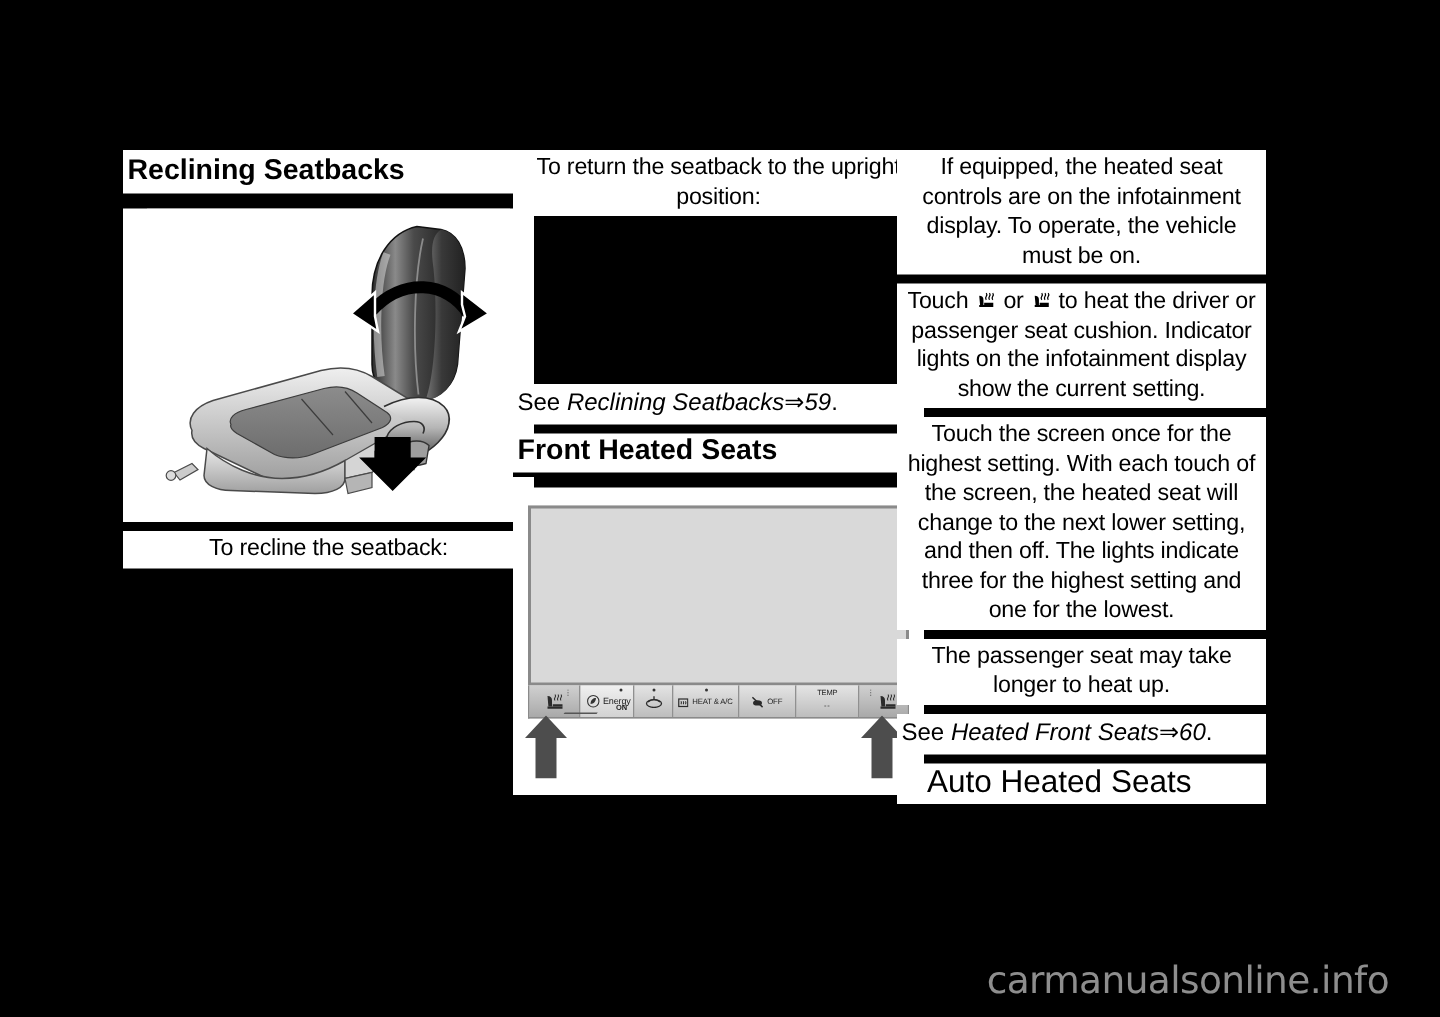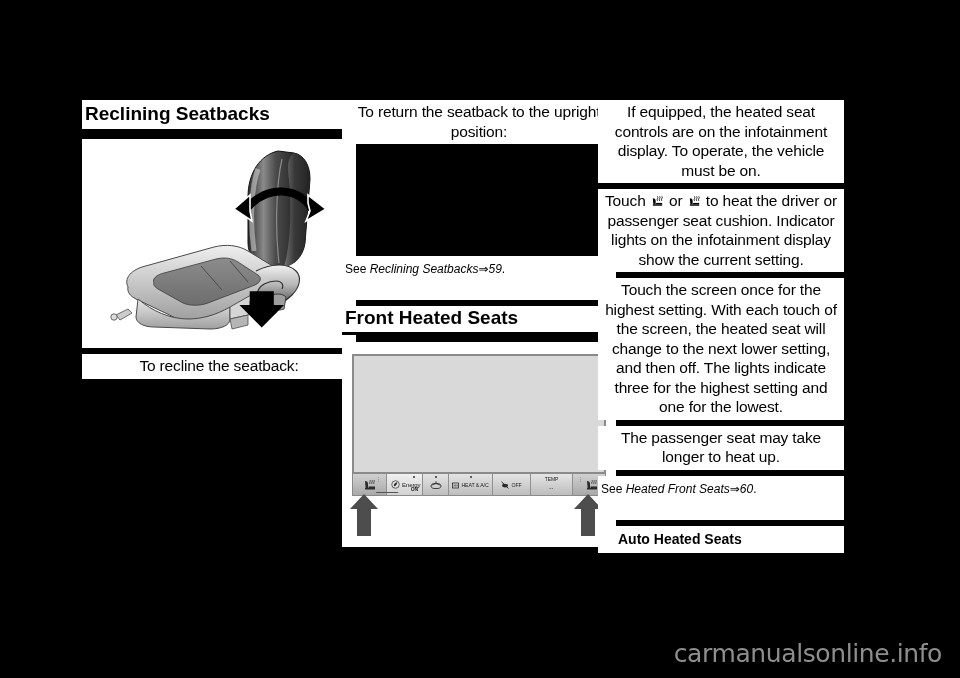--- a/index.html
+++ b/index.html
@@ -58,31 +58,31 @@
   }
   .h2 {
     font-size: 19px;
     font-weight: bold;
     line-height: 20px;
     padding: 2px 4px 4px 3px;
     border-bottom: 3px solid #000000;
     margin-bottom: 7px;
   }
   .h3 {
-    font-size: 14px;
-    font-weight: bold;
+    font-size: 21px;
+    font-weight: normal;
     line-height: 20px;
     padding: 3px 4px 4px 20px;
     margin-bottom: 6px;
   }
 
   .xref {
-    font-size: 12px;
+    font-size: 16px;
     line-height: 20px;
-    padding: 3px 3px 21px 3px;
+    padding: 3px 3px 4px 3px;
     margin-bottom: 6px;
   }
   .xref i { font-style: italic; }
   .arrowglyph { font-style: normal; }
 
   
   .figure {
     background: #ffffff;
     box-sizing: border-box;
     position: relative;
@@ -160,21 +160,21 @@
     border-bottom: 1.2px solid #555; transform: skewX(-40deg);
   }
   .temp-top { position:absolute; top:2px; left:50%; transform:translateX(-50%); font-size:5px; }
   .temp-bot { position:absolute; bottom:4px; left:50%; transform:translateX(-50%); font-size:5px; letter-spacing:0.5px; }
 
   .up-arrow { position: absolute; }
 
   
   .watermark {
     position: absolute;
-    right: 18px;
+    right: 34px;
     bottom: 10px;
     color: #8e8e8e;
     font-size: 25px;
     letter-spacing: -0.4px;
     font-family: "DejaVu Sans", sans-serif;
   }
 
   .seat-glyph {
     display: inline-block;
     vertical-align: -2px;

